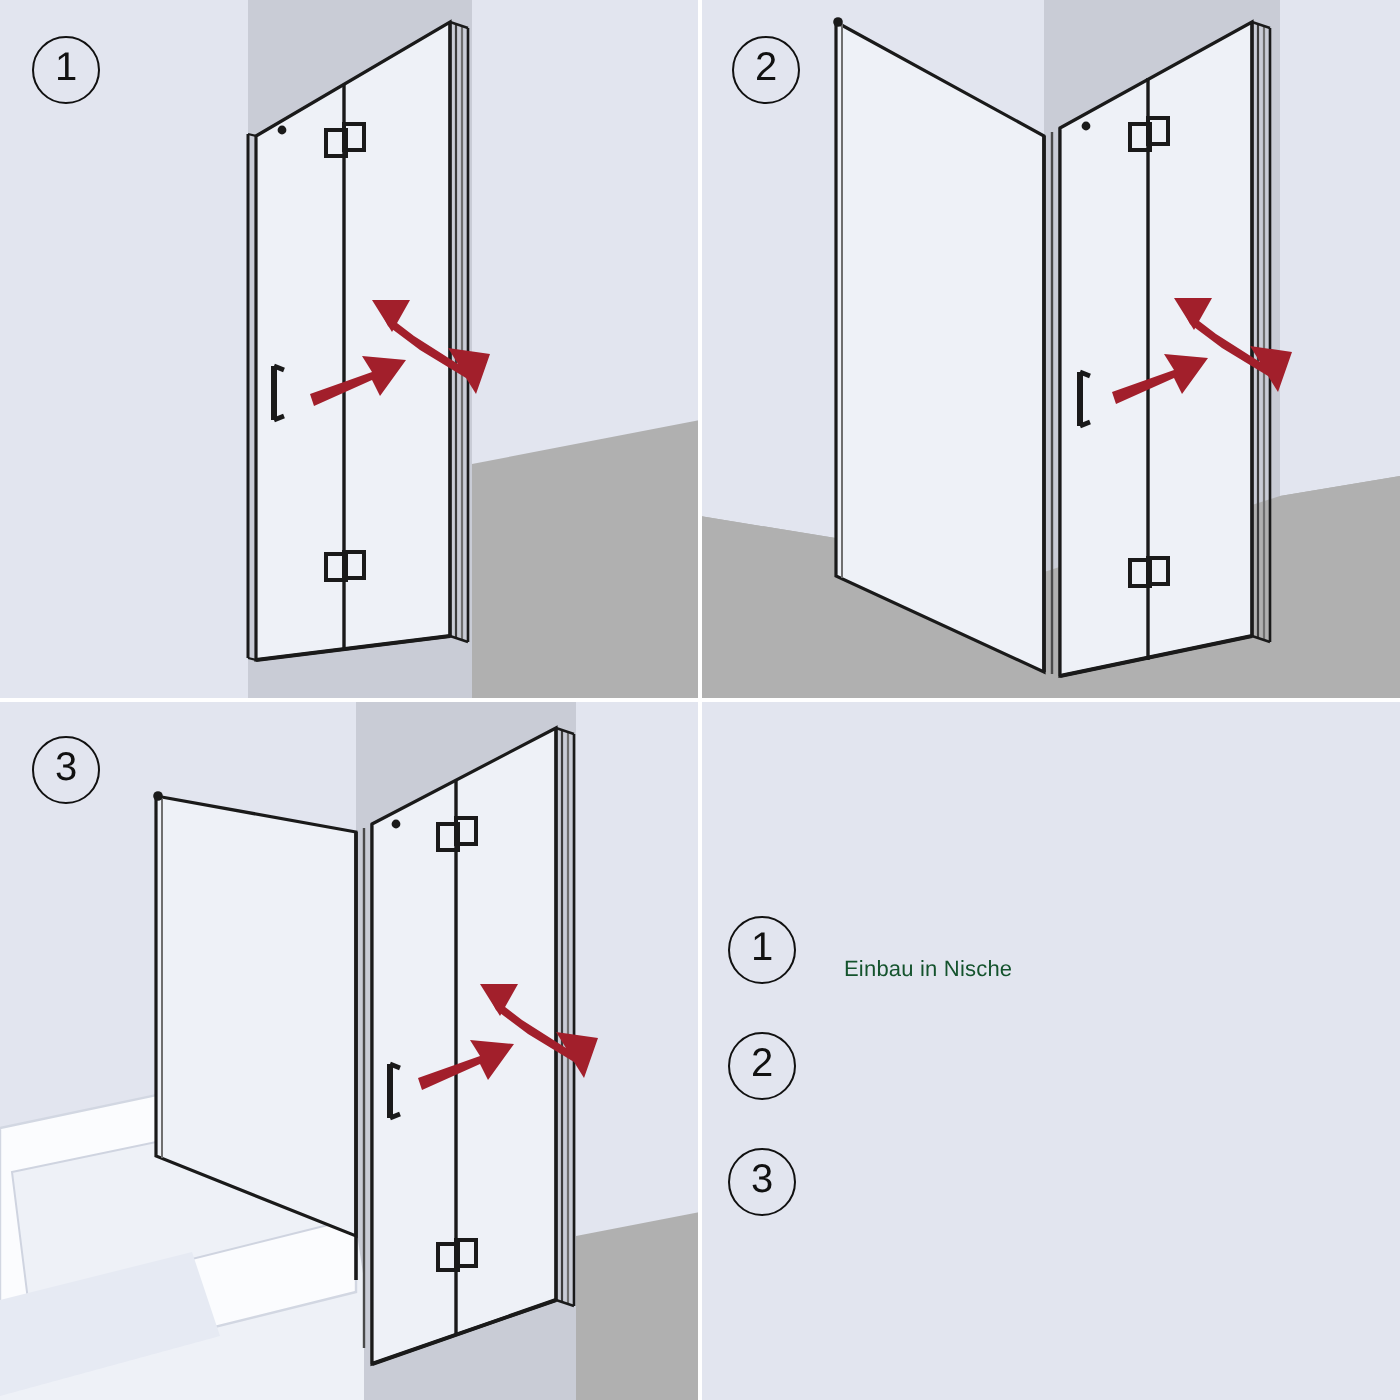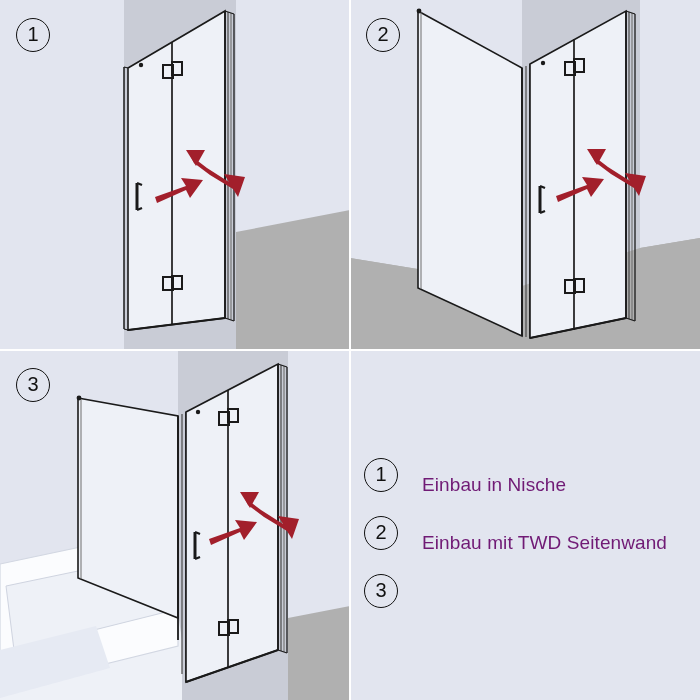--- a/index.html
+++ b/index.html
@@ -42,21 +42,21 @@
   
   #p4{display:block;}
   .legend{position:absolute;left:0;top:0;width:350px;height:350px;}
   .legrow{position:absolute;left:14px;height:40px;display:flex;align-items:center;}
   .legrow .lb{
     width:34px;height:34px;border:1.6px solid #111;border-radius:50%;
     box-sizing:border-box;text-align:center;line-height:31px;font-size:20px;color:#111;
     flex:0 0 auto;
   }
   .legrow .lt{
-    margin-left:24px;font-size:19px;color:#701a75;white-space:nowrap;letter-spacing:.1px;margin-top:20px;
+    margin-left:24px;font-size:11px;color:#14532d;white-space:nowrap;letter-spacing:.1px;margin-top:20px;
   }
   #lr1{top:105px;}
   #lr2{top:163px;}
   #lr3{top:221px;}
 </style>
 </head>
 <body>
 
 <div id="stage">
 
@@ -249,21 +249,20 @@
   </div>
 
   <div class="panel" id="p4">
     <div class="legend">
       <div class="legrow" id="lr1">
         <div class="lb">1</div>
         <div class="lt">Einbau in Nische</div>
       </div>
       <div class="legrow" id="lr2">
         <div class="lb">2</div>
-        <div class="lt">Einbau mit TWD Seitenwand</div>
       </div>
       <div class="legrow" id="lr3">
         <div class="lb">3</div>
       </div>
     </div>
   </div>
 
   <div class="sep sep-v"></div>
   <div class="sep sep-h"></div>
 

